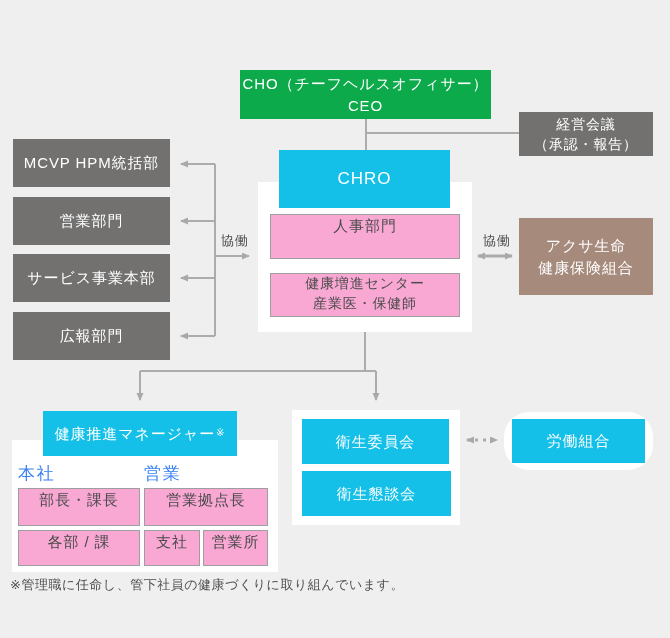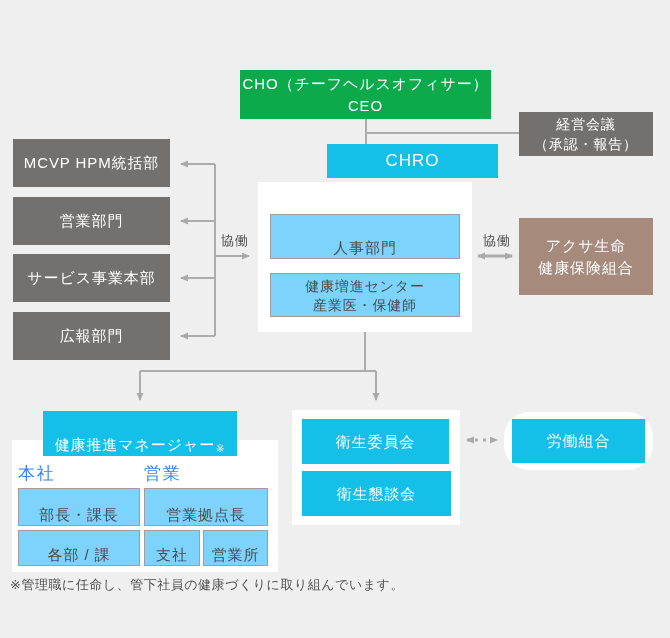--- a/index.html
+++ b/index.html
@@ -17,22 +17,22 @@
     align-items:center;justify-content:center;
     text-align:center;letter-spacing:.06em;line-height:1.45;
     box-sizing:border-box;
   }
   .green{background:#0caa4b;color:#fff;font-size:15px;z-index:2;}
   .cyan{background:#14c0e8;color:#fff;font-size:15px;z-index:2;}
   .graybox{background:#727170;color:#fff;font-size:15px;z-index:2;}
   .brown{background:#a68a7c;color:#fff;font-size:15px;z-index:2;}
   .white-panel{position:absolute;background:#ffffff;z-index:1;}
   .inner{
-    position:absolute;display:flex;align-items:center;justify-content:flex-end;
-    background:#7dd3fc;border:1.5px solid #9e9e9e;color:#4b4b4b;
+    position:absolute;display:flex;align-items:center;justify-content:flex-start;
+    background:#f9a8d4;border:1.5px solid #9e9e9e;color:#4b4b4b;
     font-size:15px;text-align:center;letter-spacing:.06em;line-height:1.4;
     box-sizing:border-box;flex-direction:column;z-index:2;
   }
   .chro{font-size:17px;}
   .kyodo{
     position:absolute;font-size:13px;color:#4b4b4b;z-index:2;
     letter-spacing:.05em;
   }
   .col-header{
     position:absolute;font-size:17px;color:#3b82f6;z-index:2;
@@ -84,21 +84,21 @@
   <div class="box green" style="left:240px;top:70px;width:251px;height:49px;">
     <span>CHO（チーフヘルスオフィサー）</span>
     <span>CEO</span>
   </div>
 
   <div class="box graybox" style="left:519px;top:112px;width:134px;height:44px;font-size:14px;">
     <span>経営会議</span>
     <span>（承認・報告）</span>
   </div>
 
-  <div class="box cyan chro" style="left:279px;top:144px;width:171px;height:34px;margin-left:48px;">
+  <div class="box cyan chro" style="left:279px;top:150px;width:171px;height:58px;">
     <span>CHRO</span>
   </div>
 
   <div class="white-panel" style="left:258px;top:182px;width:214px;height:150px;">
     <div class="inner" style="left:12px;top:32px;width:190px;height:45px;">
       <span>人事部門</span>
     </div>
     <div class="inner" style="left:12px;top:91px;width:190px;height:44px;font-size:14px;">
       <span>健康増進センター</span>
       <span>産業医・保健師</span>
@@ -123,21 +123,21 @@
   </div>
   <div class="kyodo" style="left:483px;top:232px;">
     <span>協働</span>
   </div>
 
   <div class="box brown" style="left:519px;top:218px;width:134px;height:77px;">
     <span>アクサ生命</span>
     <span>健康保険組合</span>
   </div>
 
-  <div class="box cyan" style="left:43px;top:411px;width:194px;height:45px;flex-direction:row;align-items:flex-end;">
+  <div class="box cyan" style="left:43px;top:411px;width:194px;height:45px;flex-direction:row;">
     <span>健康推進マネージャー</span>
       <span class="sup">※</span>
   </div>
 
   <div class="white-panel" style="left:12px;top:440px;width:266px;height:132px;">
     <div class="col-header" style="left:6px;top:22px;width:122px;">
       <span>本社</span>
     </div>
     <div class="col-header" style="left:132px;top:22px;width:124px;">
       <span>営業</span>

